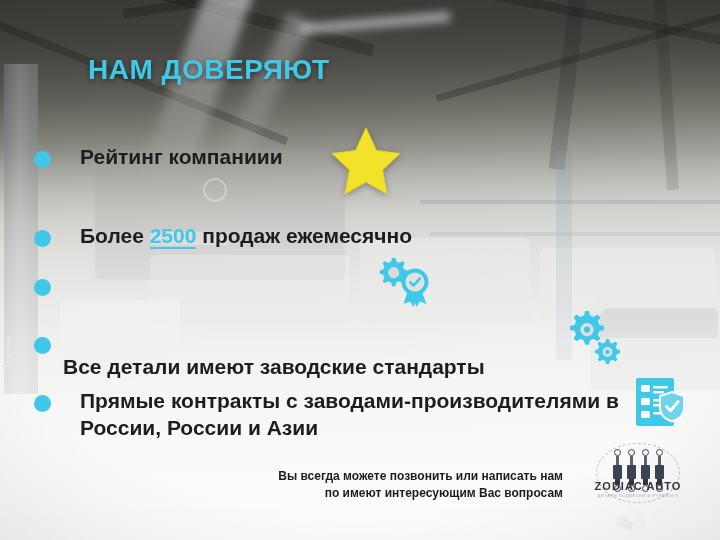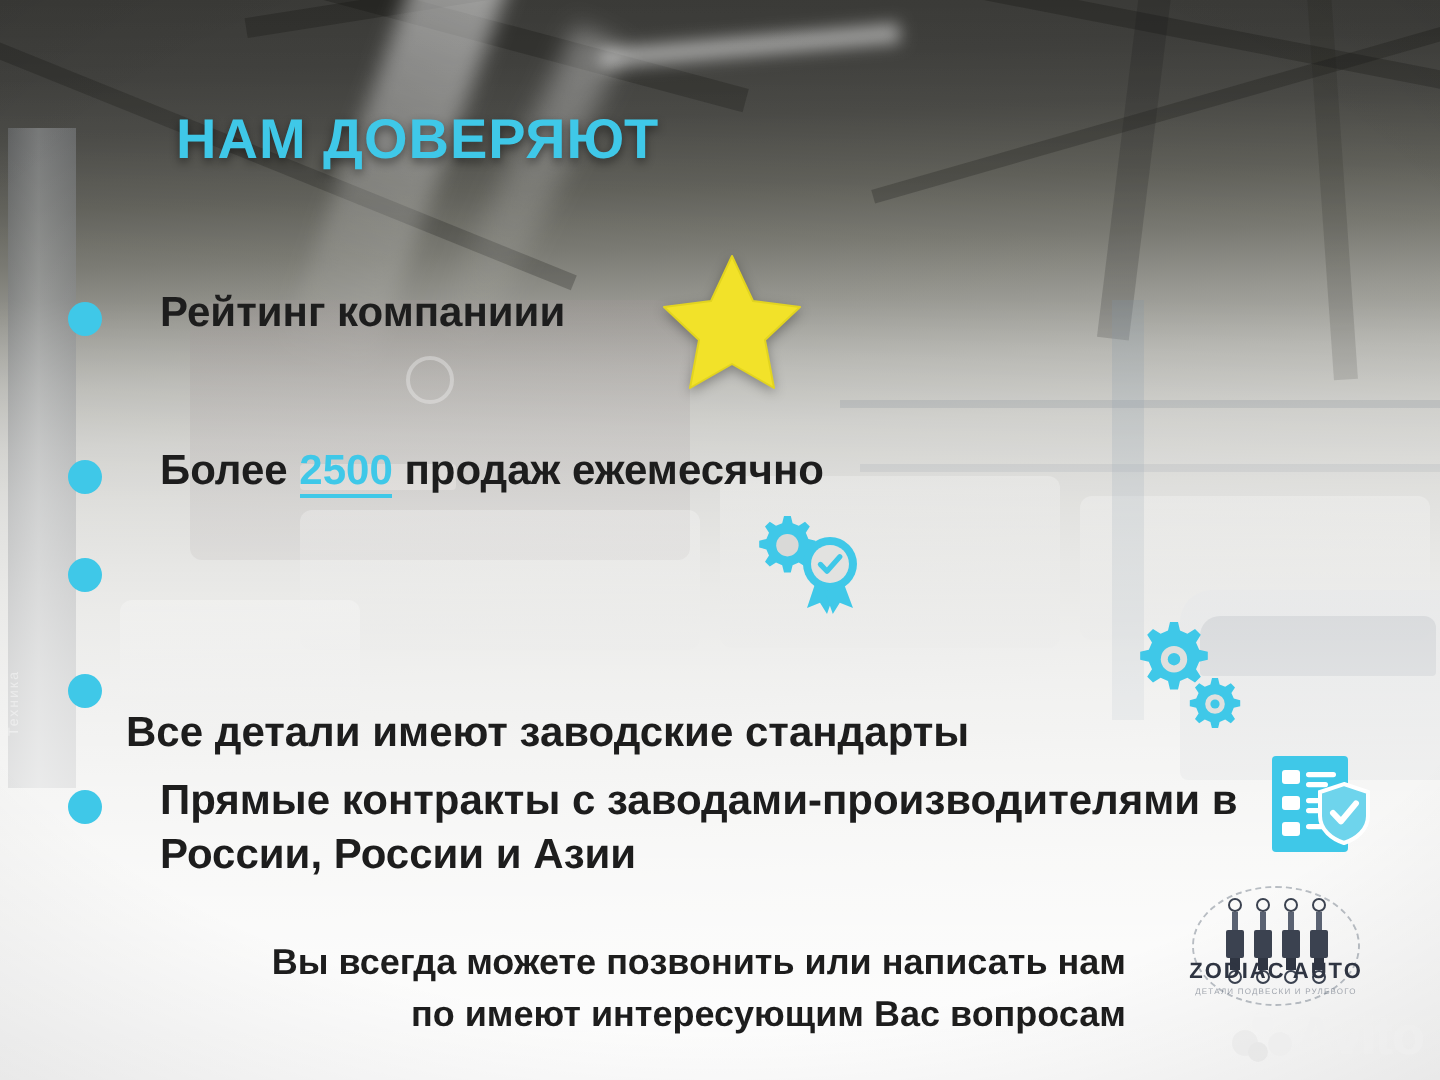--- a/index.html
+++ b/index.html
@@ -187,21 +187,21 @@
     text-align:center; font-size:19px; font-weight:700; color:#141414;
   }
 
   .icon-warranty { position:absolute; left:372px; top:256px; width:62px; height:58px; }
   .icon-gears    { position:absolute; left:566px; top:310px; width:56px; height:54px; }
   .icon-doc      { position:absolute; left:632px; top:376px; width:54px; height:52px; }
 
   .footnote {
     position:absolute; right:157px; top:468px;
     text-align:right;
-    font-size:18px; font-weight:700; color:#1d1d1d; line-height:1.45;
+    font-size:12px; font-weight:700; color:#1d1d1d; line-height:1.45;
   }
 
   
   .logo { position:absolute; left:568px; top:443px; width:96px; height:68px;margin-left:22px; }
   .logo-circle {
     position:absolute; left:6px; top:0; width:84px; height:60px;
     border:1px dashed rgba(105,115,130,.45); border-radius:50%;
   }
   .shocks { position:absolute; left:22px; top:6px; display:flex; gap:3px; }
   .shock { width:11px; }

